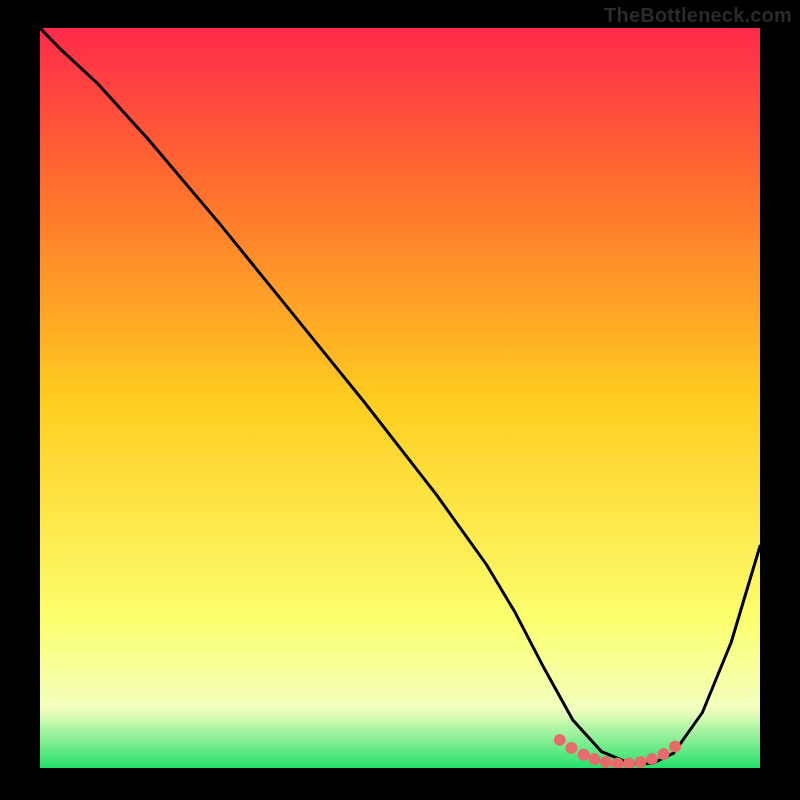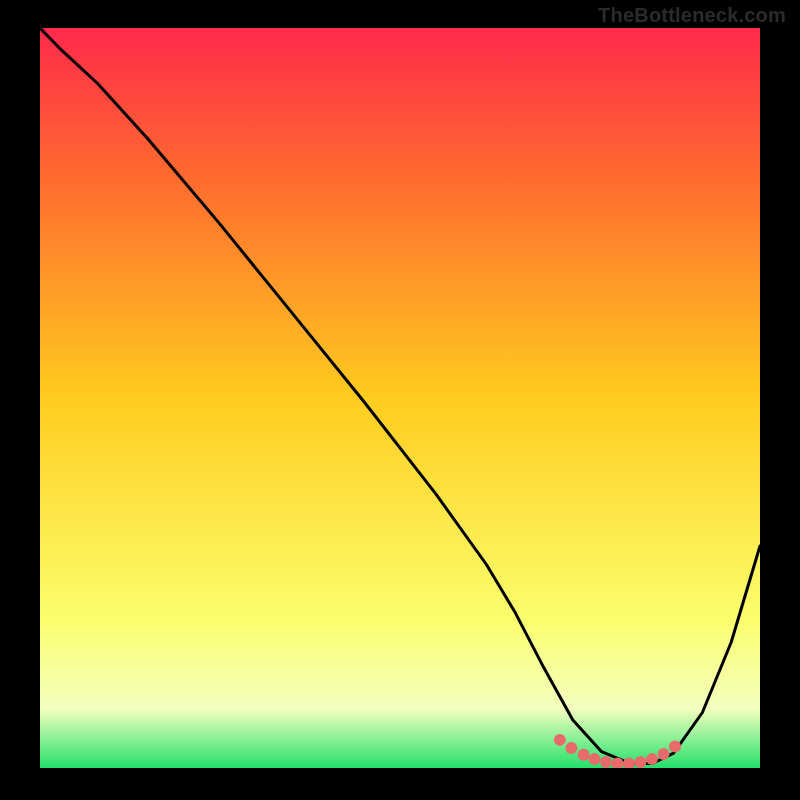--- a/index.html
+++ b/index.html
@@ -13,21 +13,21 @@
   }
   .wrap {
     position: relative;
     width: 800px;
     height: 800px;
     background: #000;
   }
   .attribution {
     position: absolute;
     top: 4px;
-    right: 14px;
+    right: 8px;
     color: #2b2b2b;
     font-size: 20px;
     font-weight: 600;
     letter-spacing: 0.2px;
     user-select: none;
     margin-left: 8px;
   }
   .plot {
     position: absolute;
     left: 40px;

